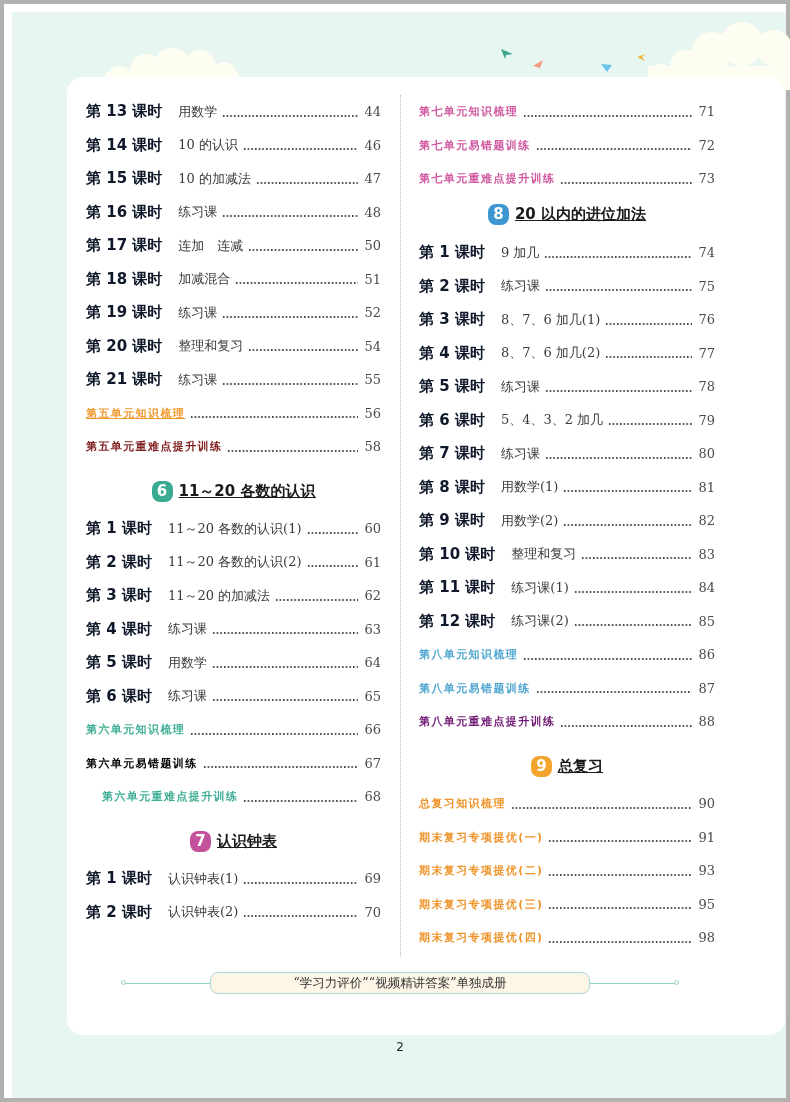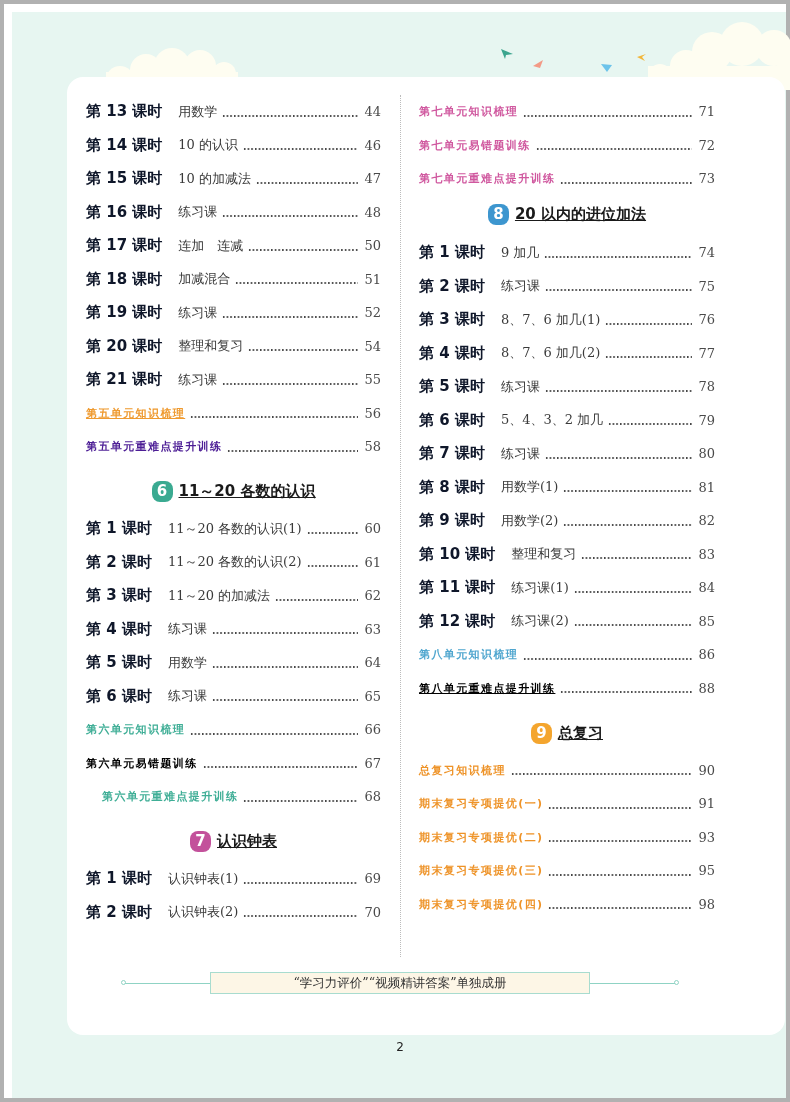--- a/index.html
+++ b/index.html
@@ -47,21 +47,21 @@
     font-family: "DejaVu Sans", sans-serif;
   }
   .htxt { font-weight: bold; font-size: 15px; color: #1a1a1a; font-family: "DejaVu Sans", sans-serif; text-decoration: underline; }
   .footer-line { position: absolute; left: 124px; top: 983px; width: 552px; height: 1px; background: #8fd3c4; }
   .footer-dot {
     position: absolute; top: 980px; width: 5px; height: 5px; border-radius: 50%;
     border: 1px solid #8fd3c4; background: #ffffff; box-sizing: border-box;
   }
   .footer-box {
     position: absolute; left: 210px; top: 972px; width: 380px; height: 22px; box-sizing: border-box;
-    background: #fdf6e6; border: 1.5px solid #a8dccf; border-radius: 0;
+    background: #fdf6e6; border: 1.5px solid #a8dccf; border-radius: 8px;
     text-align: center; font-family: "DejaVu Serif", serif; font-size: 12.5px; line-height: 19px; color: #333;
   }
   .page-number {
     position: absolute; left: 370px; width: 60px; top: 1040px; text-align: center;
     font-family: "DejaVu Sans", sans-serif; font-size: 12px; color: #222;
   }
 </style>
 </head>
 <body>
 
@@ -152,21 +152,21 @@
       <span class="dots"></span>
       <span class="pg">55</span>
     </div>
 
   <div class="row">
       <span class="rt" style="color: rgb(239, 154, 47); text-decoration: underline;">第五单元知识梳理</span>
       <span class="dots"></span>
       <span class="pg">56</span>
     </div>
   <div class="row">
-      <span class="rt" style="color: #4c1d95;">第五单元重难点提升训练</span>
+      <span class="rt" style="color: #7f1d1d;">第五单元重难点提升训练</span>
       <span class="dots"></span>
       <span class="pg">58</span>
     </div>
 
   <div class="heading">
     <div class="inner">
       <span class="badge" style="background-color: rgb(58, 170, 145);">6</span>
       <span class="htxt">11～20 各数的认识</span>
     </div>
   </div>
@@ -339,21 +339,26 @@
       <span class="dots"></span>
       <span class="pg">85</span>
     </div>
 
   <div class="row">
       <span class="rt" style="color: rgb(79, 166, 207);">第八单元知识梳理</span>
       <span class="dots"></span>
       <span class="pg">86</span>
     </div>
   <div class="row">
-      <span class="rt" style="color: #000000; text-decoration: underline;">第八单元重难点提升训练</span>
+      <span class="rt" style="color: rgb(79, 166, 207);">第八单元易错题训练</span>
+      <span class="dots"></span>
+      <span class="pg">87</span>
+    </div>
+  <div class="row">
+      <span class="rt" style="color: #701a75;">第八单元重难点提升训练</span>
       <span class="dots"></span>
       <span class="pg">88</span>
     </div>
 
   <div class="heading">
     <div class="inner">
       <span class="badge" style="background-color: rgb(244, 165, 46);">9</span>
       <span class="htxt">总复习</span>
     </div>
   </div>

